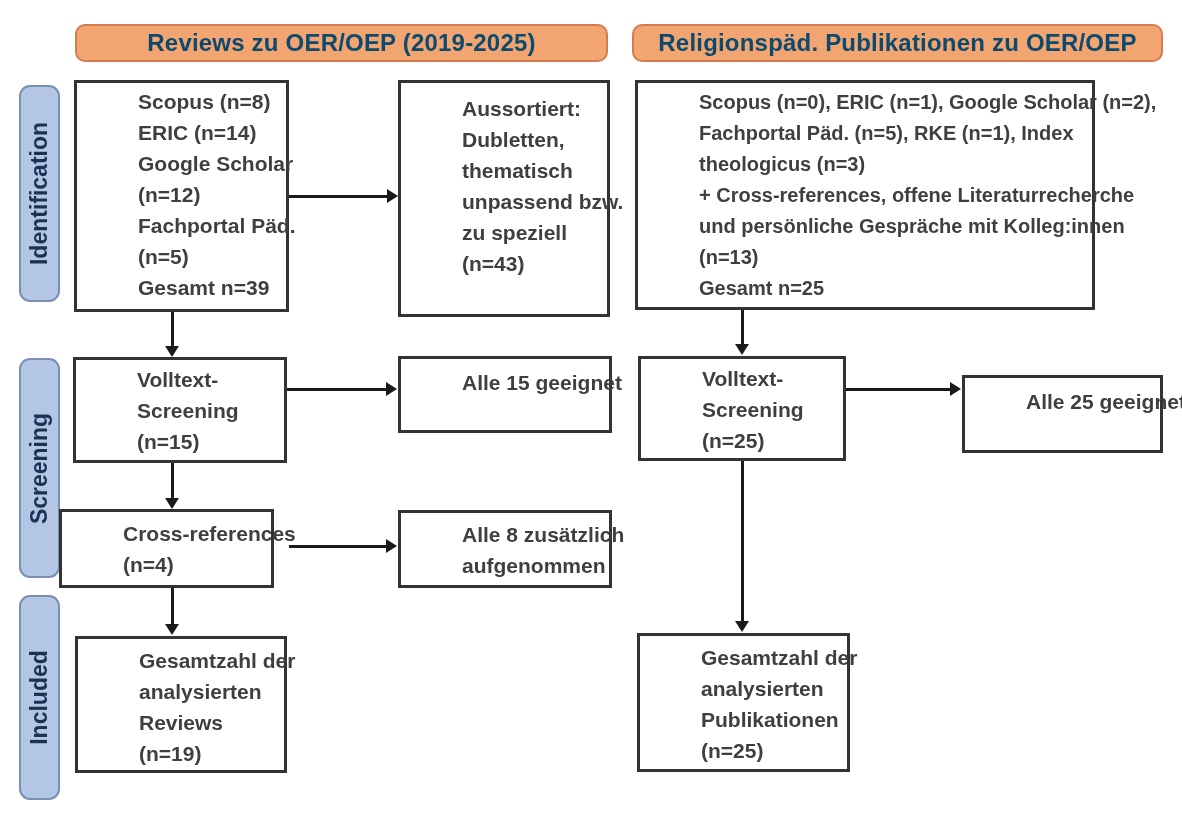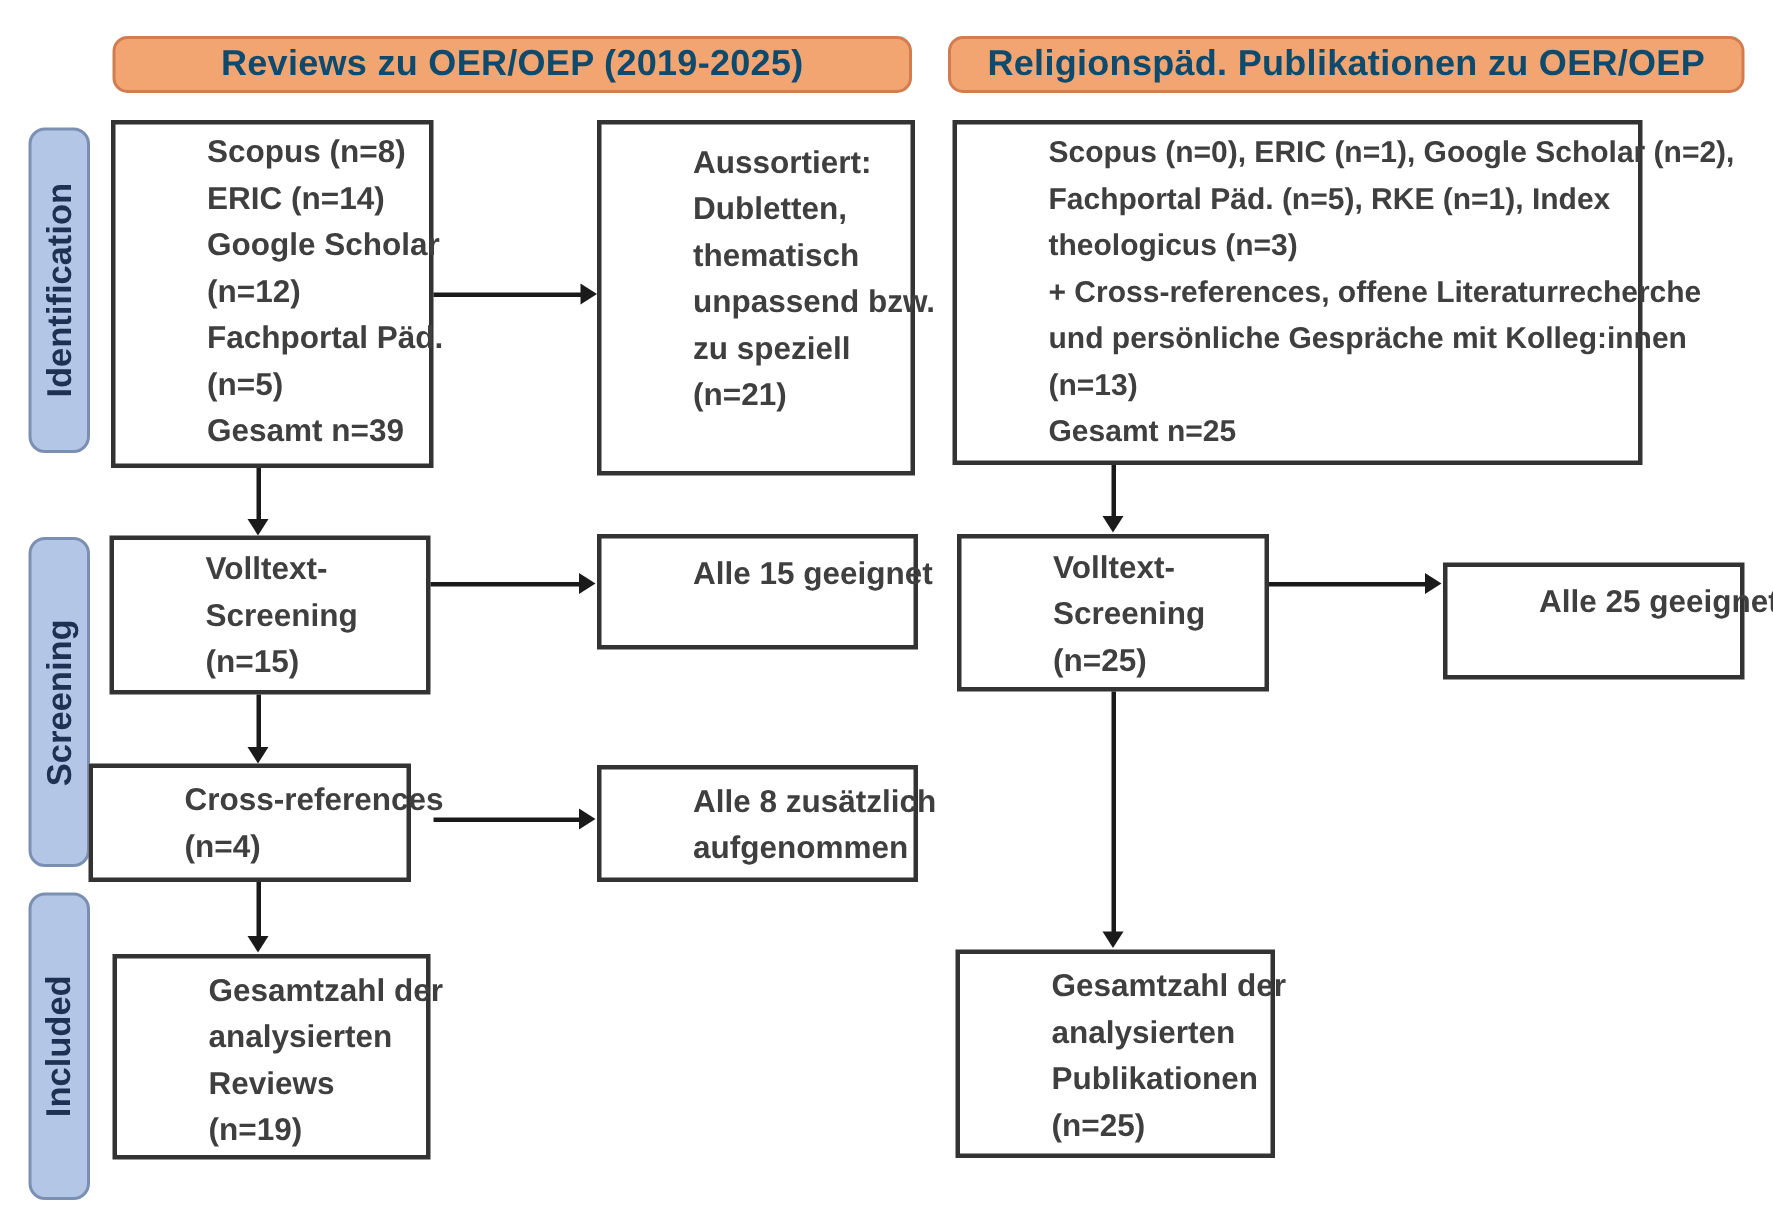--- a/index.html
+++ b/index.html
@@ -87,21 +87,21 @@
     <div class="line">(n=5)</div>
     <div class="line">Gesamt n=39</div>
   </div>
 
   <div class="box" style="left:398px;top:80px;width:212px;height:237px;padding-top:10px;">
     <div class="line">Aussortiert:</div>
     <div class="line">Dubletten,</div>
     <div class="line">thematisch</div>
     <div class="line">unpassend bzw.</div>
     <div class="line">zu speziell</div>
-    <div class="line">(n=21)</div>
+    <div class="line">(n=43)</div>
   </div>
 
   <div class="box" style="left:73px;top:357px;width:214px;height:106px;padding-top:4px;">
     <div class="line">Volltext-</div>
     <div class="line">Screening</div>
     <div class="line">(n=15)</div>
   </div>
 
   <div class="box" style="left:398px;top:356px;width:214px;height:77px;padding-top:8px;">
     <div class="line">Alle 15 geeignet</div>

